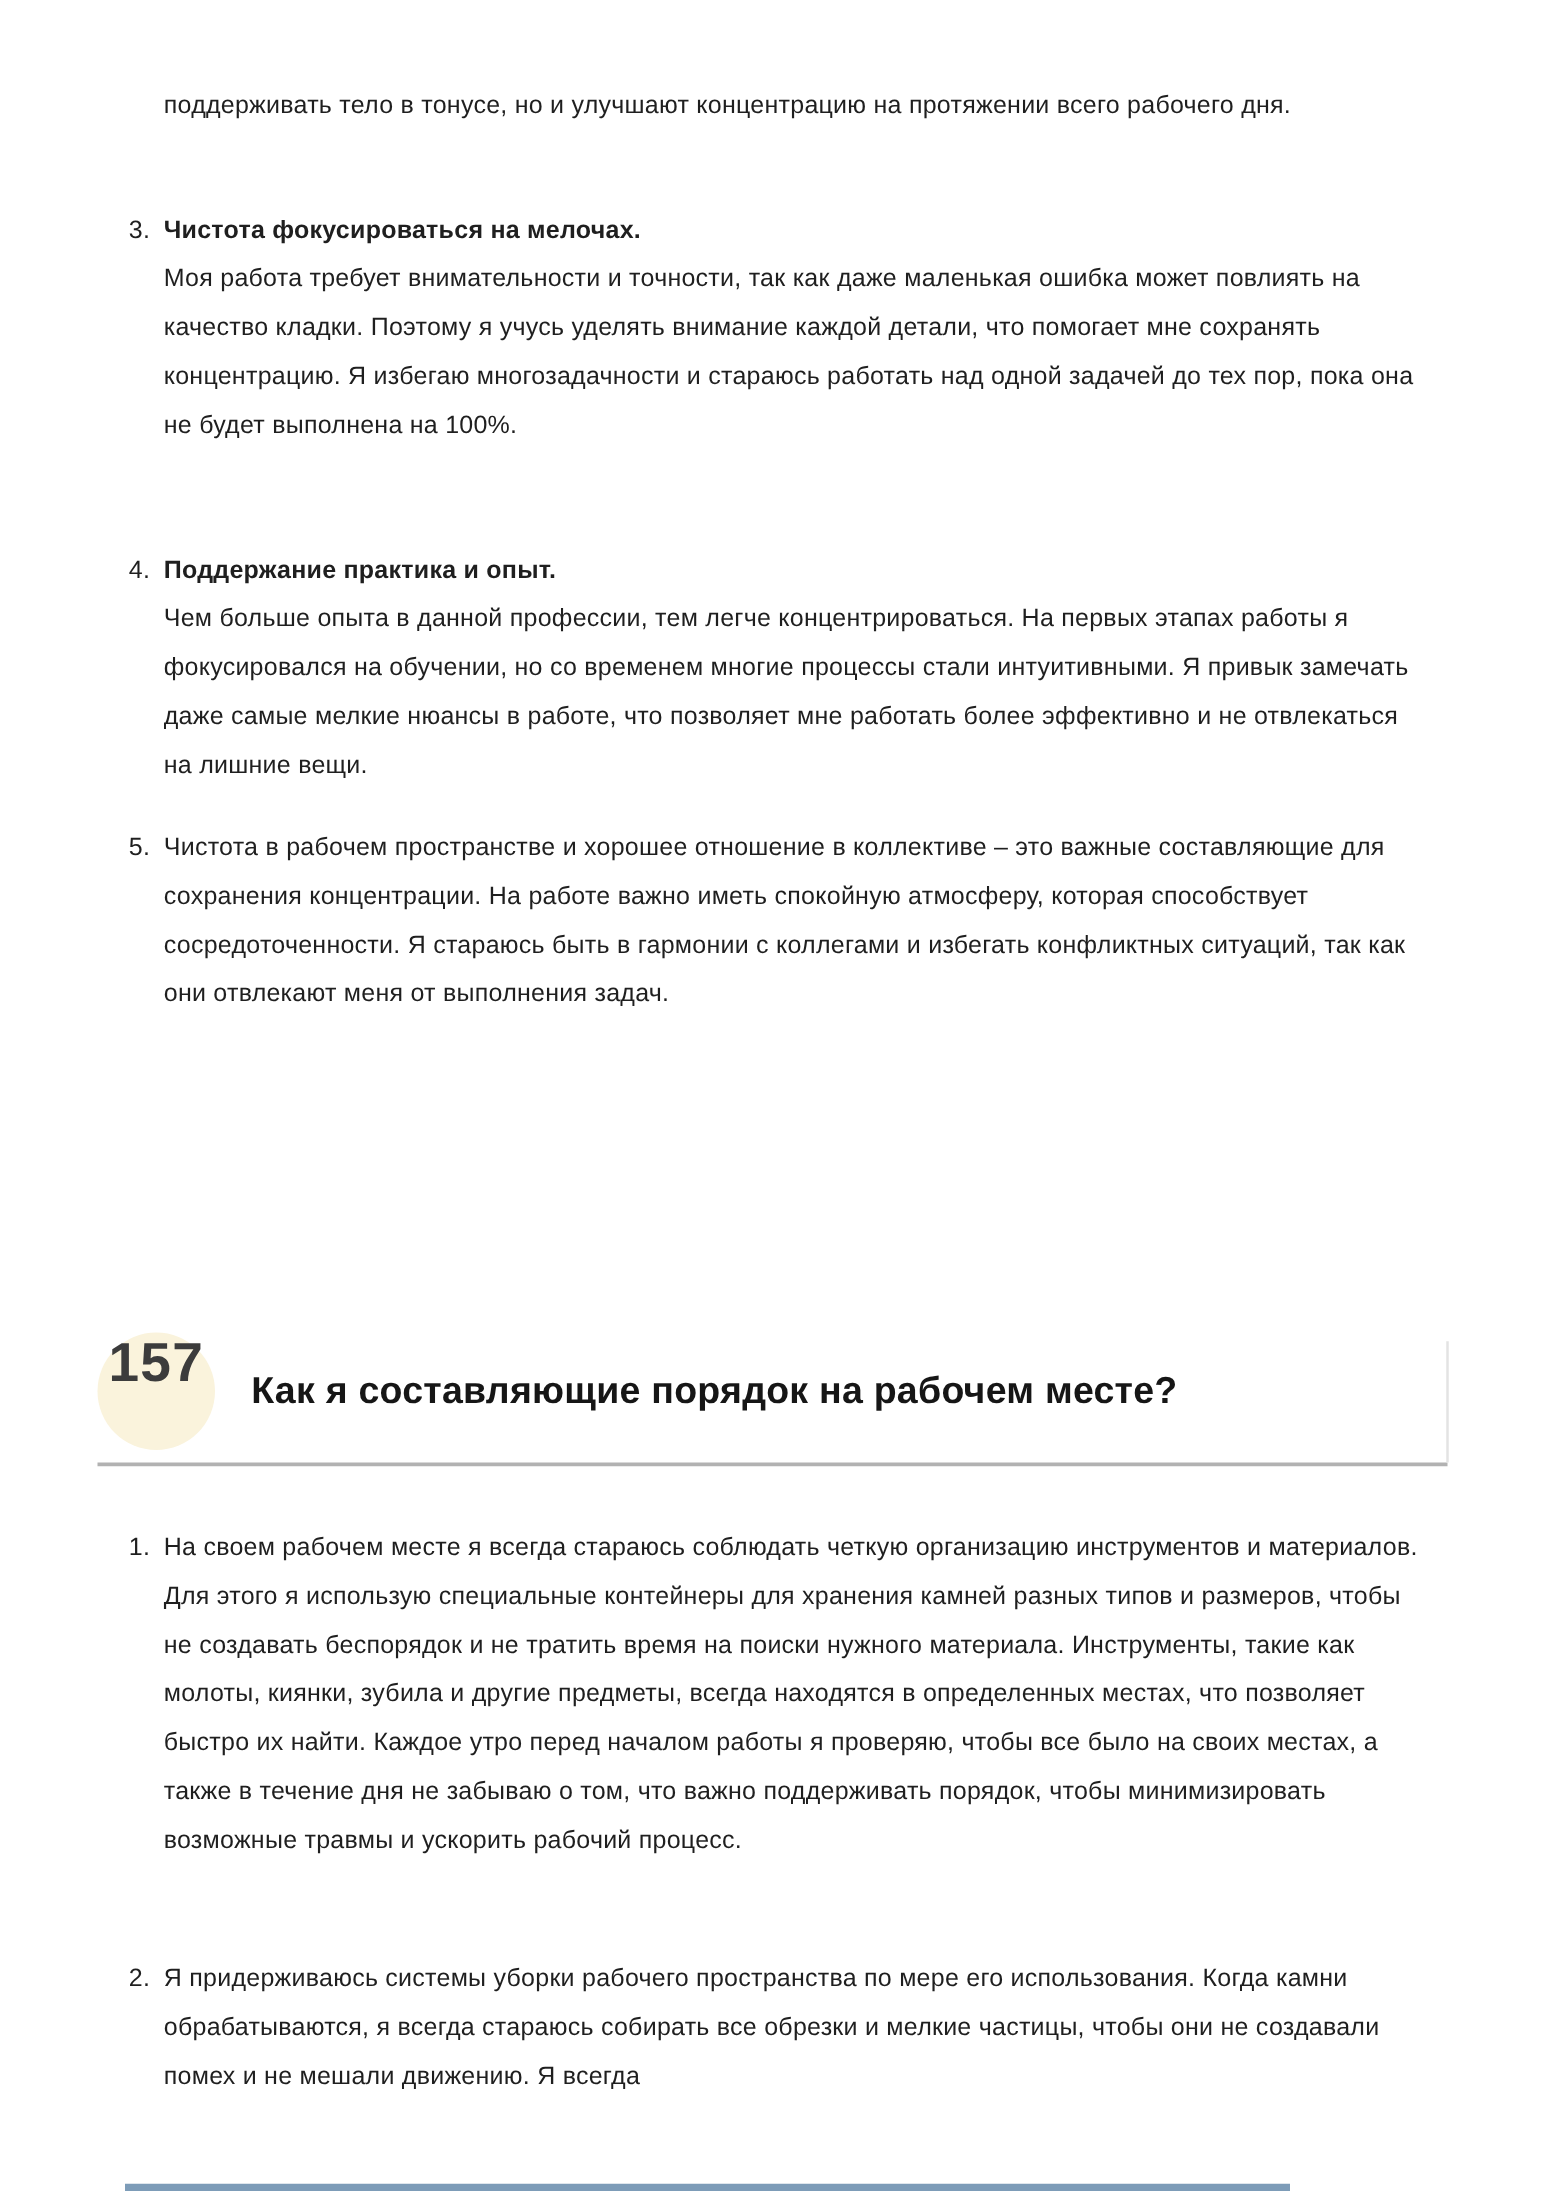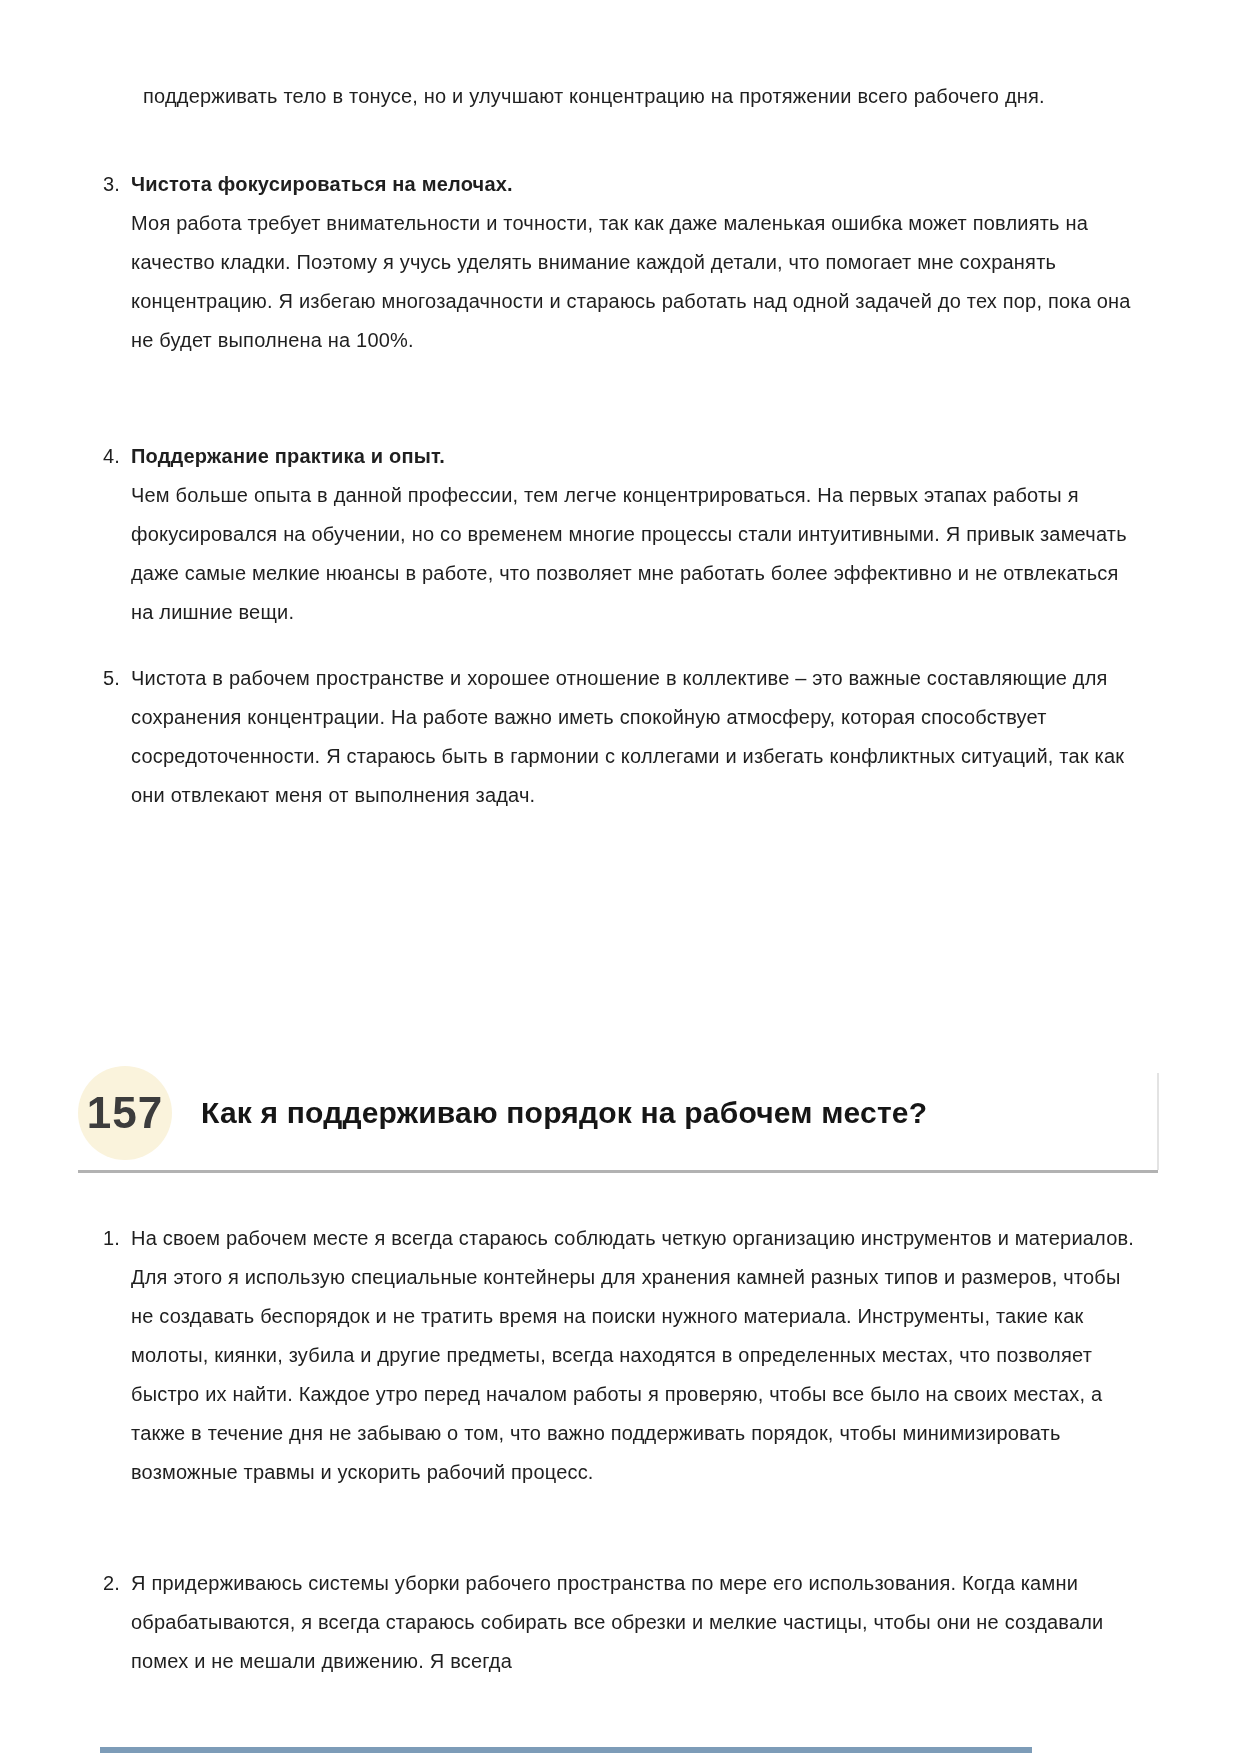--- a/index.html
+++ b/index.html
@@ -29,21 +29,21 @@
   .section-header {
     position:absolute;
     left:78px; top:1066px;
     height:94px;
     display:flex; align-items:center;
   }
   .badge {
     width:94px; height:94px;
     border-radius:50%;
     background:var(--badge-bg,#faf3dc);
-    display:flex; align-items:center; justify-content:center;
+    display:flex; justify-content:center;
     flex:0 0 auto;
   }
   .badge-num {
     font-size:44px; font-weight:700;
     color:var(--badge-num,#3c3c3c);
     letter-spacing:1px;
   }
   .section-title {
     margin:0 0 0 29px;
     font-size:30px; font-weight:700;
@@ -68,21 +68,21 @@
     left:100px; top:1747px;
     width:932px; height:6px;
     background:var(--bottombar,#7d9cb8);
   }
 </style>
 </head>
 <body>
 
 <div class="page">
 
-  <p class="textblock" style="top:65px; margin:12px;">поддерживать тело в тонусе, но и улучшают концентрацию на протяжении всего рабочего дня.</p>
+  <p class="textblock" style="top:65px; margin:0;">поддерживать тело в тонусе, но и улучшают концентрацию на протяжении всего рабочего дня.</p>
 
   <div class="textblock" style="top:165px;">
     <div class="item-head">
       <span class="num">3.</span><span class="headtext">Чистота фокусироваться на мелочах.</span>
     </div>
     <div class="item-body">Моя работа требует внимательности и точности, так как даже маленькая ошибка может повлиять на качество кладки. Поэтому я учусь уделять внимание каждой детали, что помогает мне сохранять концентрацию. Я избегаю многозадачности и стараюсь работать над одной задачей до тех пор, пока она не будет выполнена на 100%.</div>
   </div>
 
   <div class="textblock" style="top:437px;">
     <div class="item-head">
@@ -95,21 +95,21 @@
     <div class="item-head">
       <span class="num">5.</span>
     </div>
     <div class="item-body">Чистота в рабочем пространстве и хорошее отношение в коллективе – это важные составляющие для сохранения концентрации. На работе важно иметь спокойную атмосферу, которая способствует сосредоточенности. Я стараюсь быть в гармонии с коллегами и избегать конфликтных ситуаций, так как они отвлекают меня от выполнения задач.</div>
   </div>
 
   <div class="section-header">
     <div class="badge">
       <span class="badge-num">157</span>
     </div>
-    <h1 class="section-title">Как я поддерживаю порядок на рабочем месте?</h1>
+    <h1 class="section-title">Как я составляющие порядок на рабочем месте?</h1>
   </div>
 
   <div class="divider"></div>
   <div class="vline"></div>
 
   <div class="textblock" style="top:1219px;">
     <div class="item-plain">
       <span class="num">1.</span><span>На своем рабочем месте я всегда стараюсь соблюдать четкую организацию инструментов и материалов. Для этого я использую специальные контейнеры для хранения камней разных типов и размеров, чтобы не создавать беспорядок и не тратить время на поиски нужного материала. Инструменты, такие как молоты, киянки, зубила и другие предметы, всегда находятся в определенных местах, что позволяет быстро их найти. Каждое утро перед началом работы я проверяю, чтобы все было на своих местах, а также в течение дня не забываю о том, что важно поддерживать порядок, чтобы минимизировать возможные травмы и ускорить рабочий процесс.</span>
     </div>
   </div>

